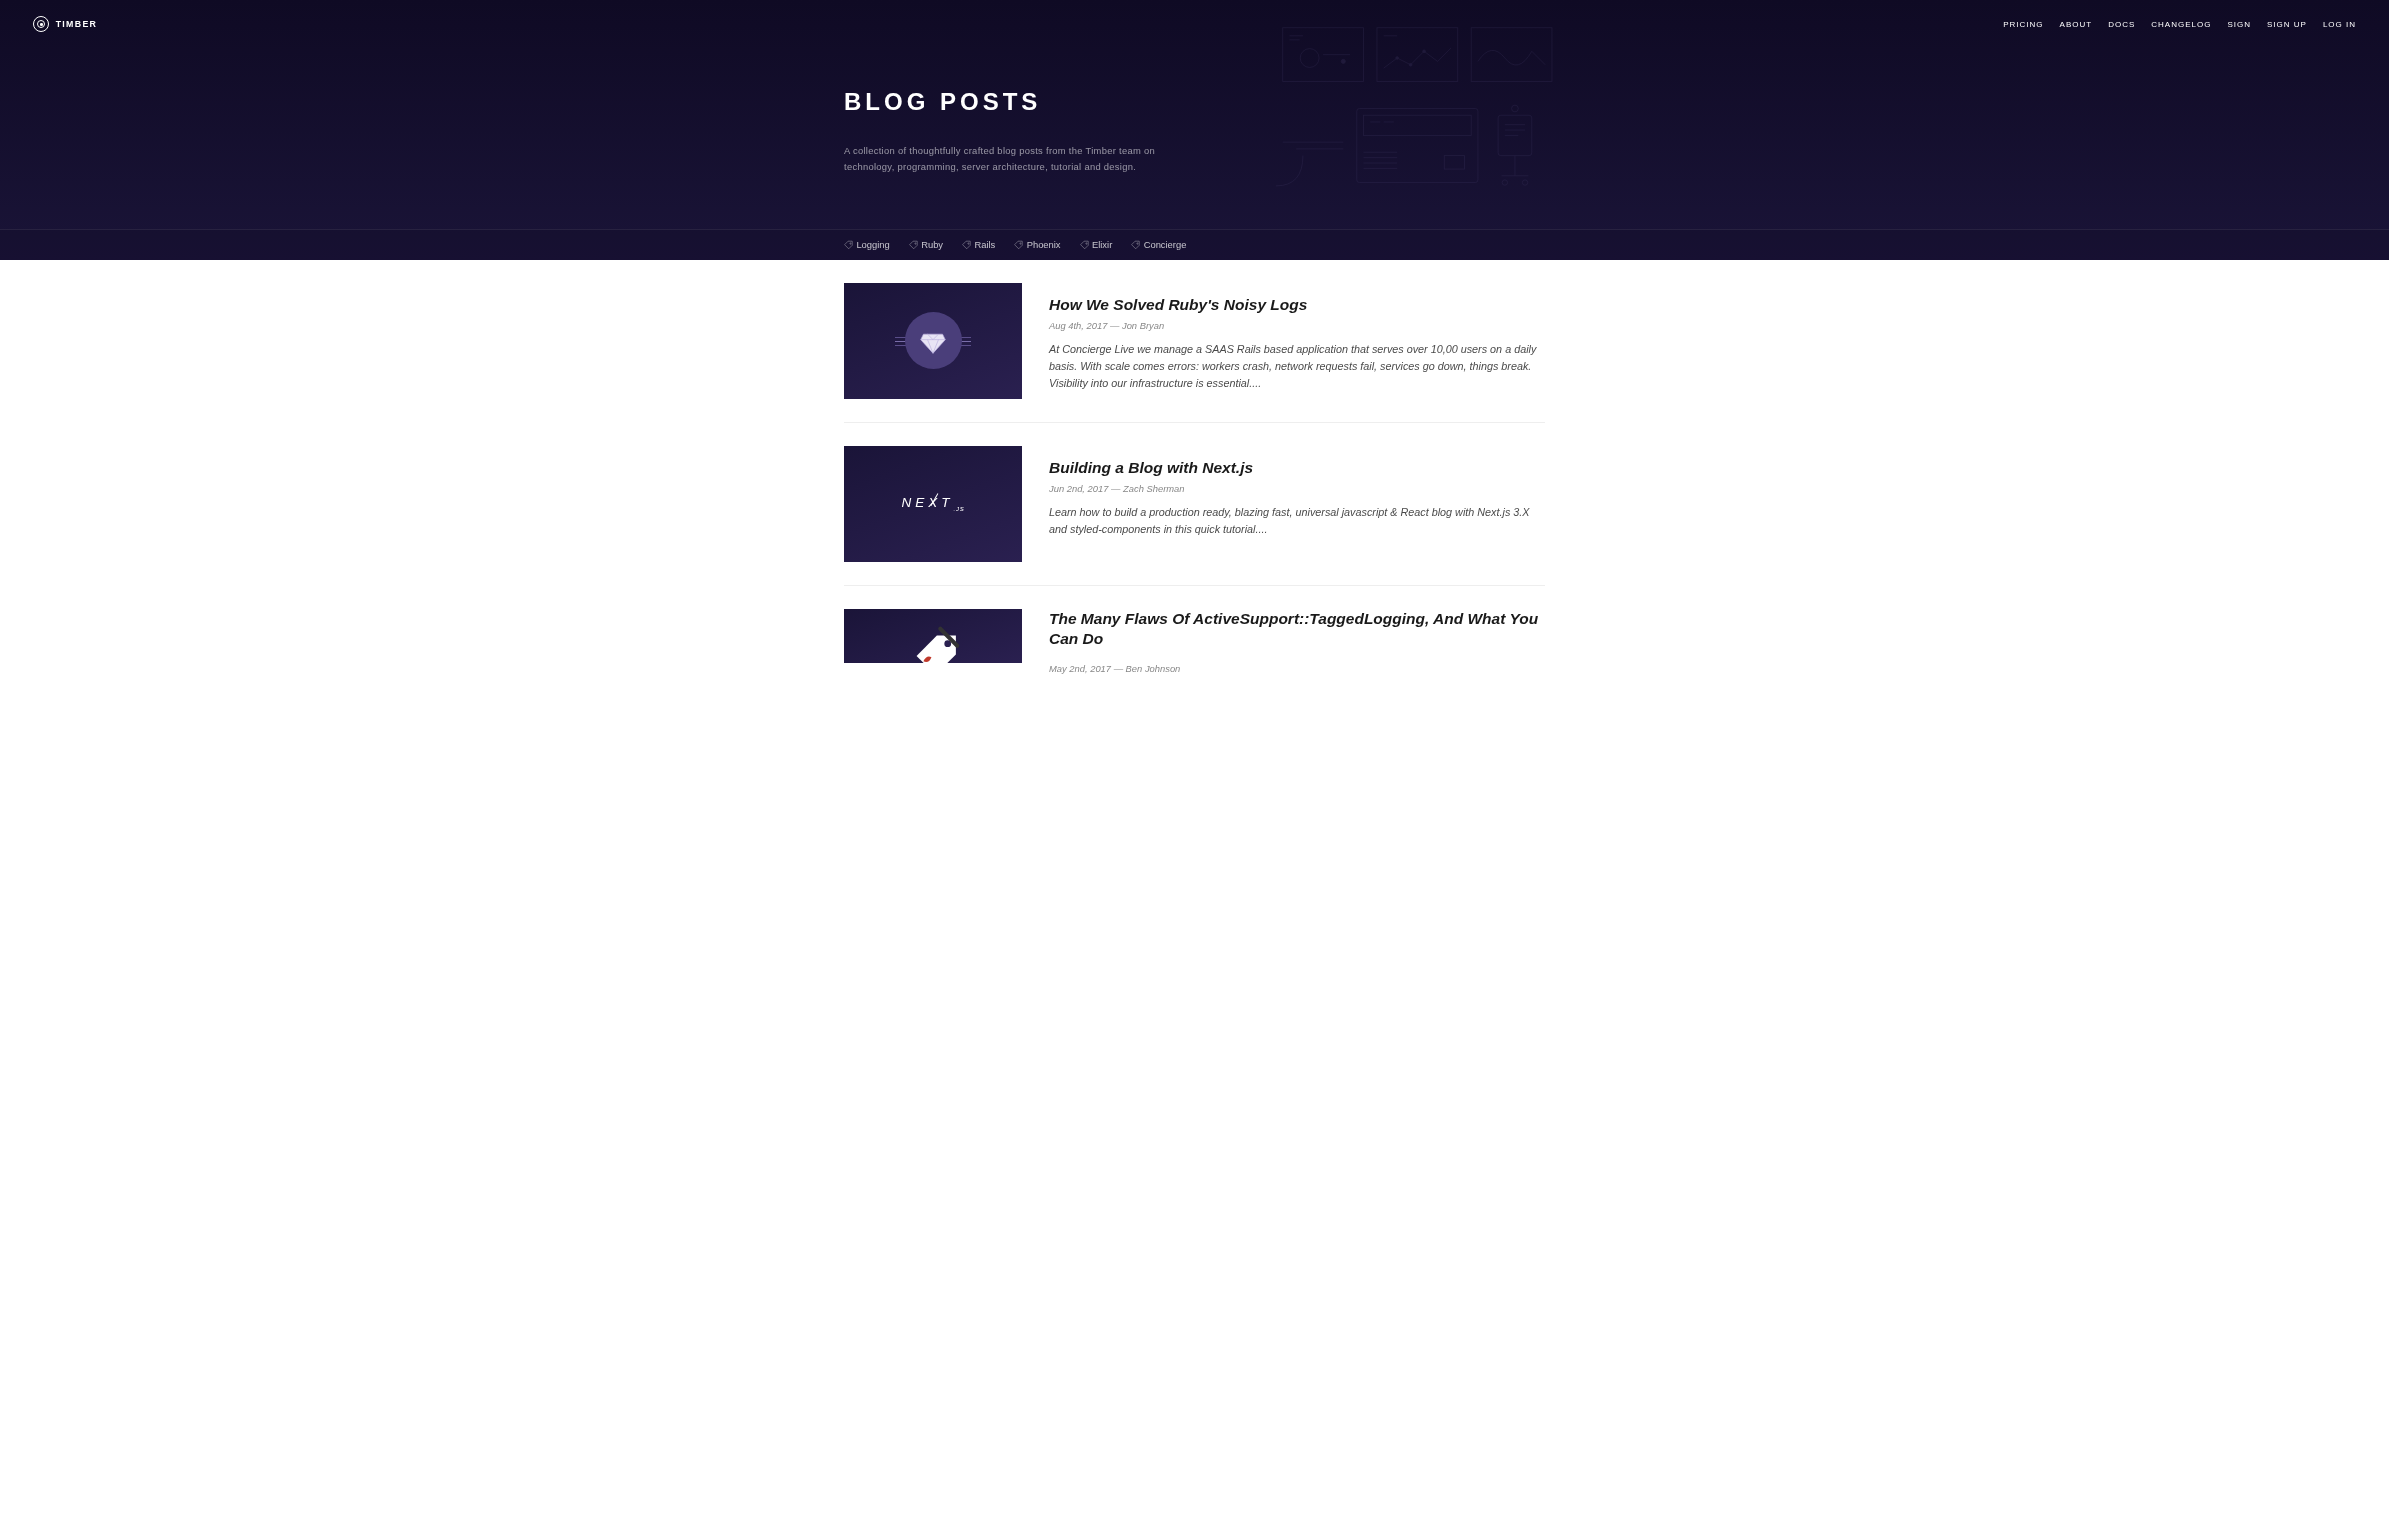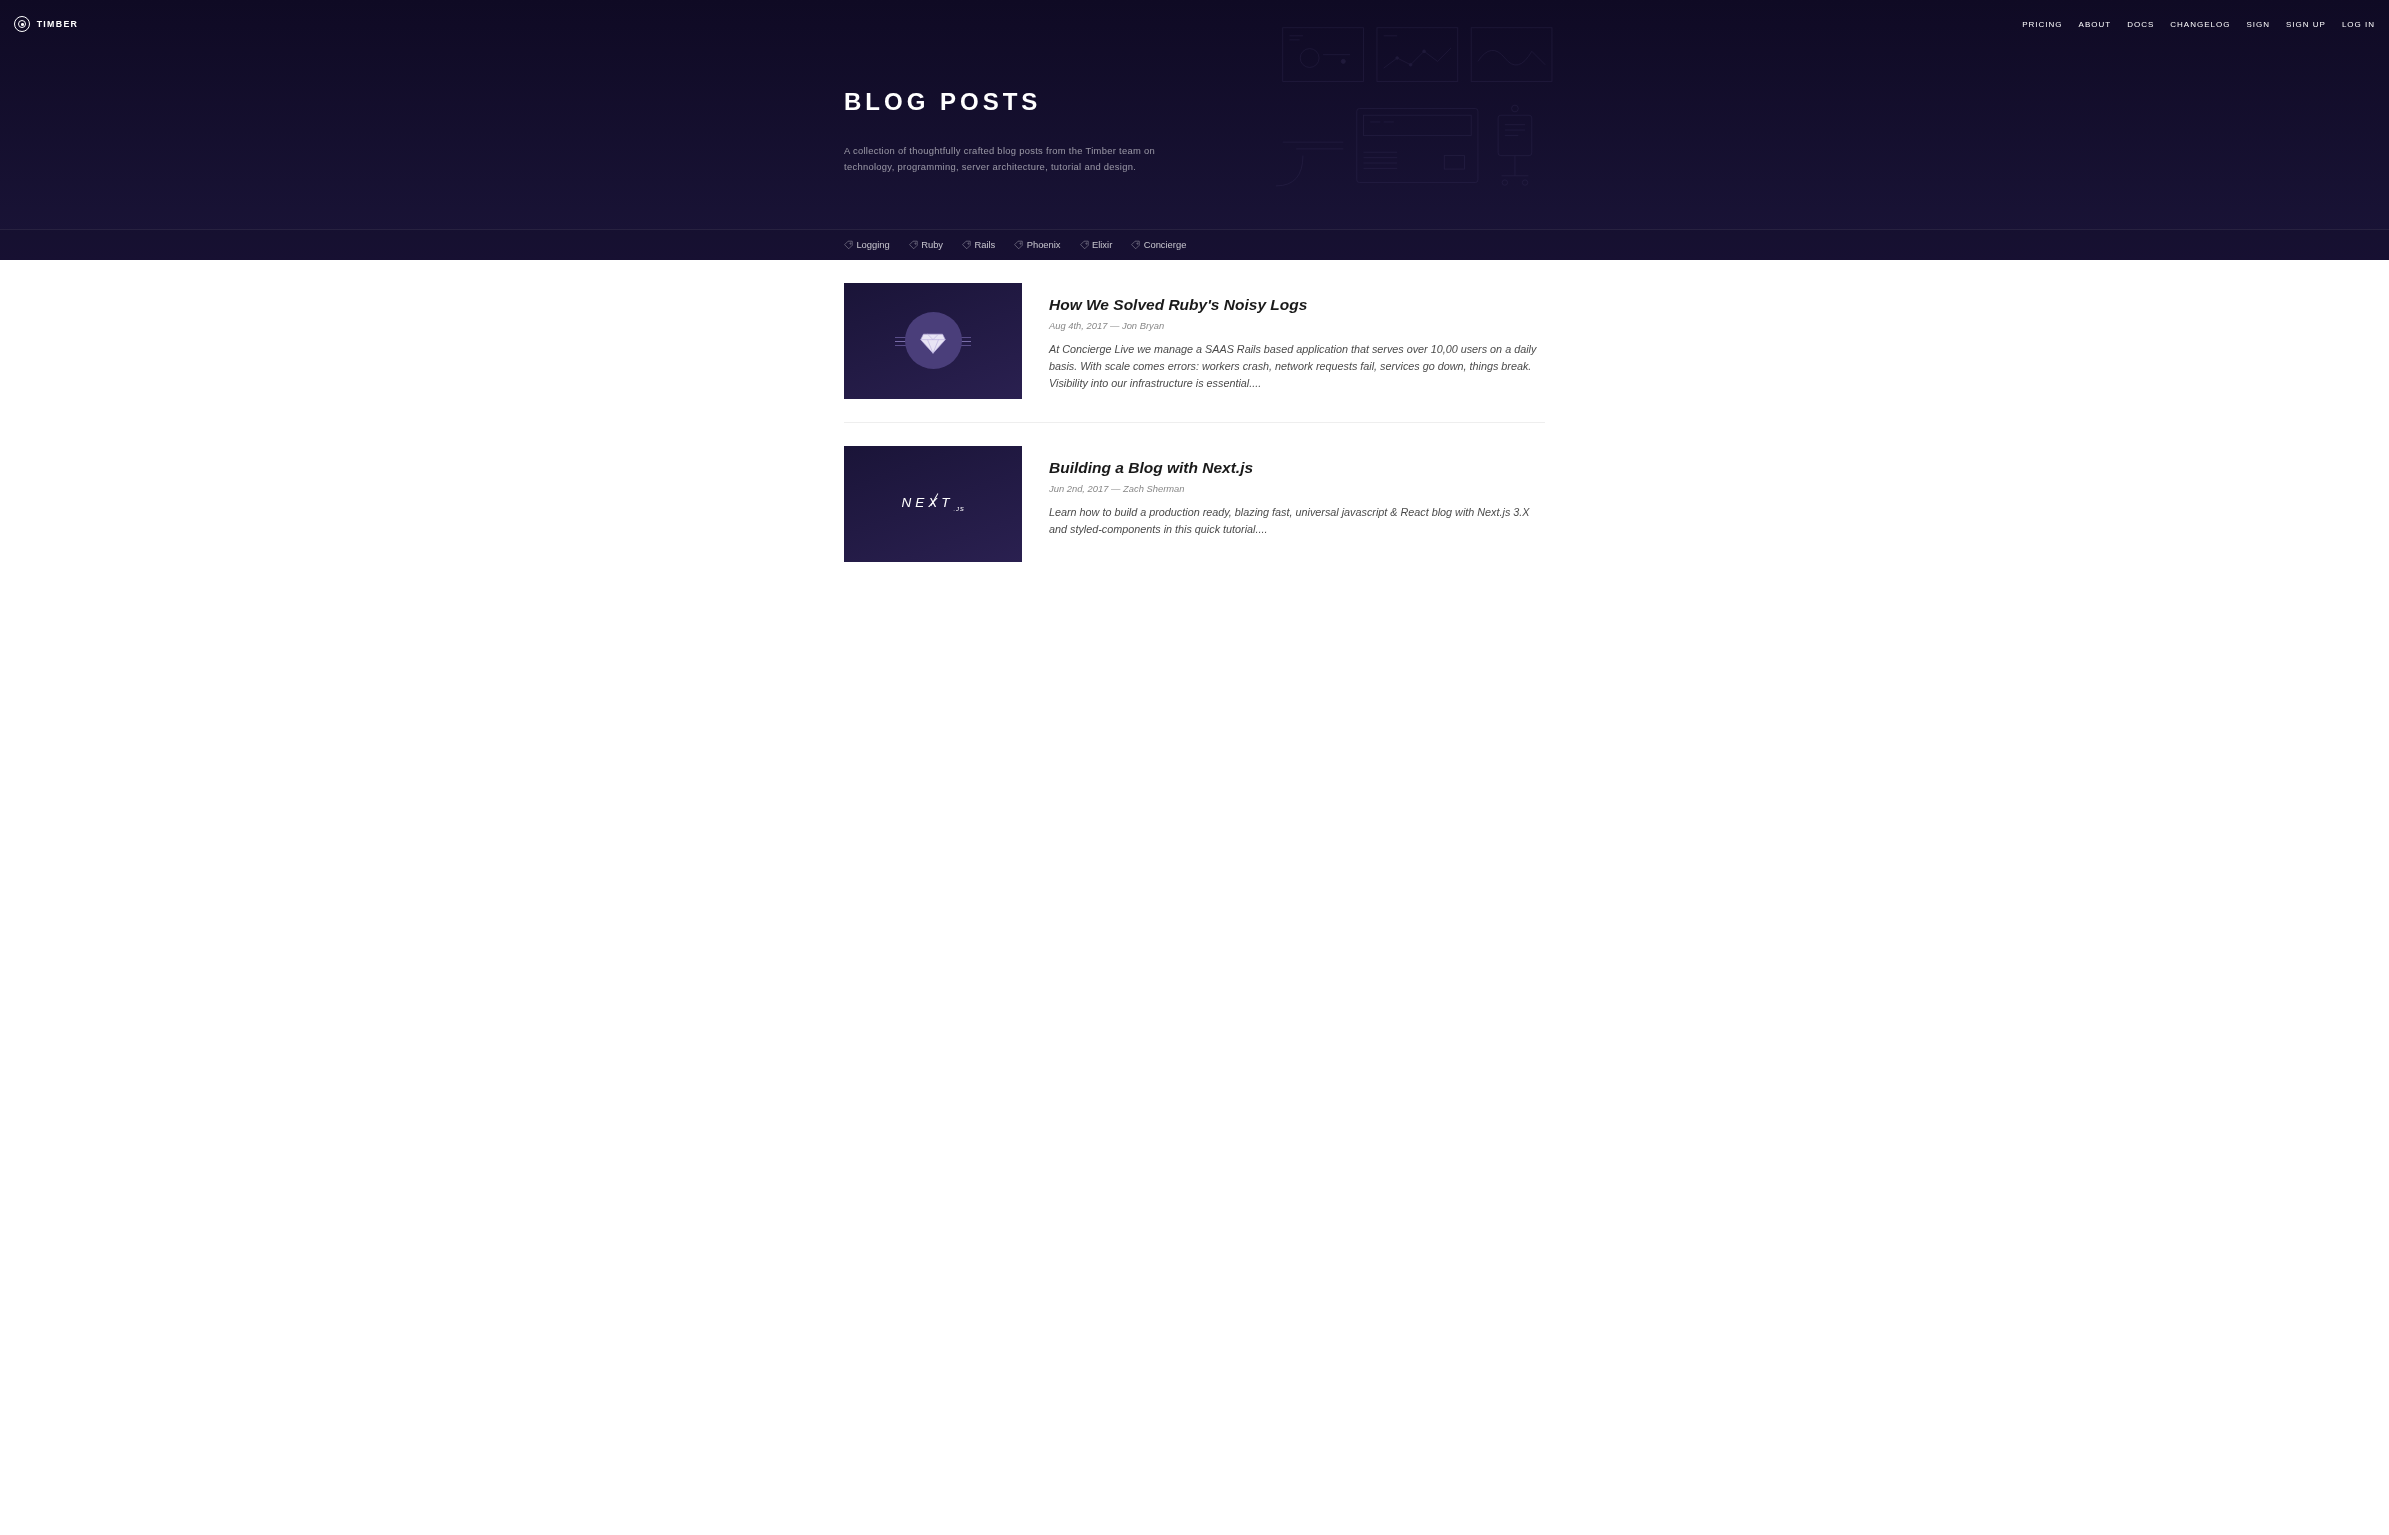--- a/index.html
+++ b/index.html
@@ -9,21 +9,21 @@
   background: linear-gradient(180deg, #0f0a24 0%, #1a1438 100%);
   color: #fff;
   position: relative;
   overflow: hidden;
 }
 
 .nav {
   display: flex;
   align-items: center;
   justify-content: space-between;
-  padding: 16px 14px;
+  padding: 16px 33px;
 }
 
 .logo-wrap {
   display: flex;
   align-items: center;
   gap: 6.7px;
 }
 
 .logo-icon {
   width: 16px;
@@ -352,15 +352,30 @@
     <div class="post-thumb">
       <div class="thumb-next">NEXT<span class="js">.JS</span></div>
     </div>
     <div class="post-body">
       <h2 class="post-title">Building a Blog with Next.js</h2>
       <div class="post-meta">Jun 2nd, 2017 — Zach Sherman</div>
       <p class="post-excerpt">Learn how to build a production ready, blazing fast, universal javascript &amp; React blog with Next.js 3.X and styled-components in this quick tutorial....</p>
     </div>
   </div>
 
+  <div class="post">
+    <div class="post-thumb" style="height:54px; align-items:flex-start; padding-top:13.5px;">
+      <svg class="thumb-tag" viewBox="0 0 90 90">
+        <path d="M20,50 L50,20 L78,20 L78,48 L48,78 Z" fill="#fff"></path>
+        <circle cx="66" cy="32" r="5" fill="#2a2050"></circle>
+        <path d="M30,58 Q35,48 42,52 Q38,62 30,58" fill="#c0392b"></path>
+        <line x1="55" y1="10" x2="80" y2="35" stroke="#333" stroke-width="6" stroke-linecap="round"></line>
+      </svg>
+    </div>
+    <div class="post-body" style="padding-top:0;">
+      <h2 class="post-title">The Many Flaws Of ActiveSupport::TaggedLogging, And What You Can Do</h2>
+      <div class="post-meta" style="margin-top:13.5px;">May 2nd, 2017 — Ben Johnson</div>
+      <p class="post-excerpt"></p>
+    </div>
+  </div>
 
 </div>
 
 
 </body></html>

